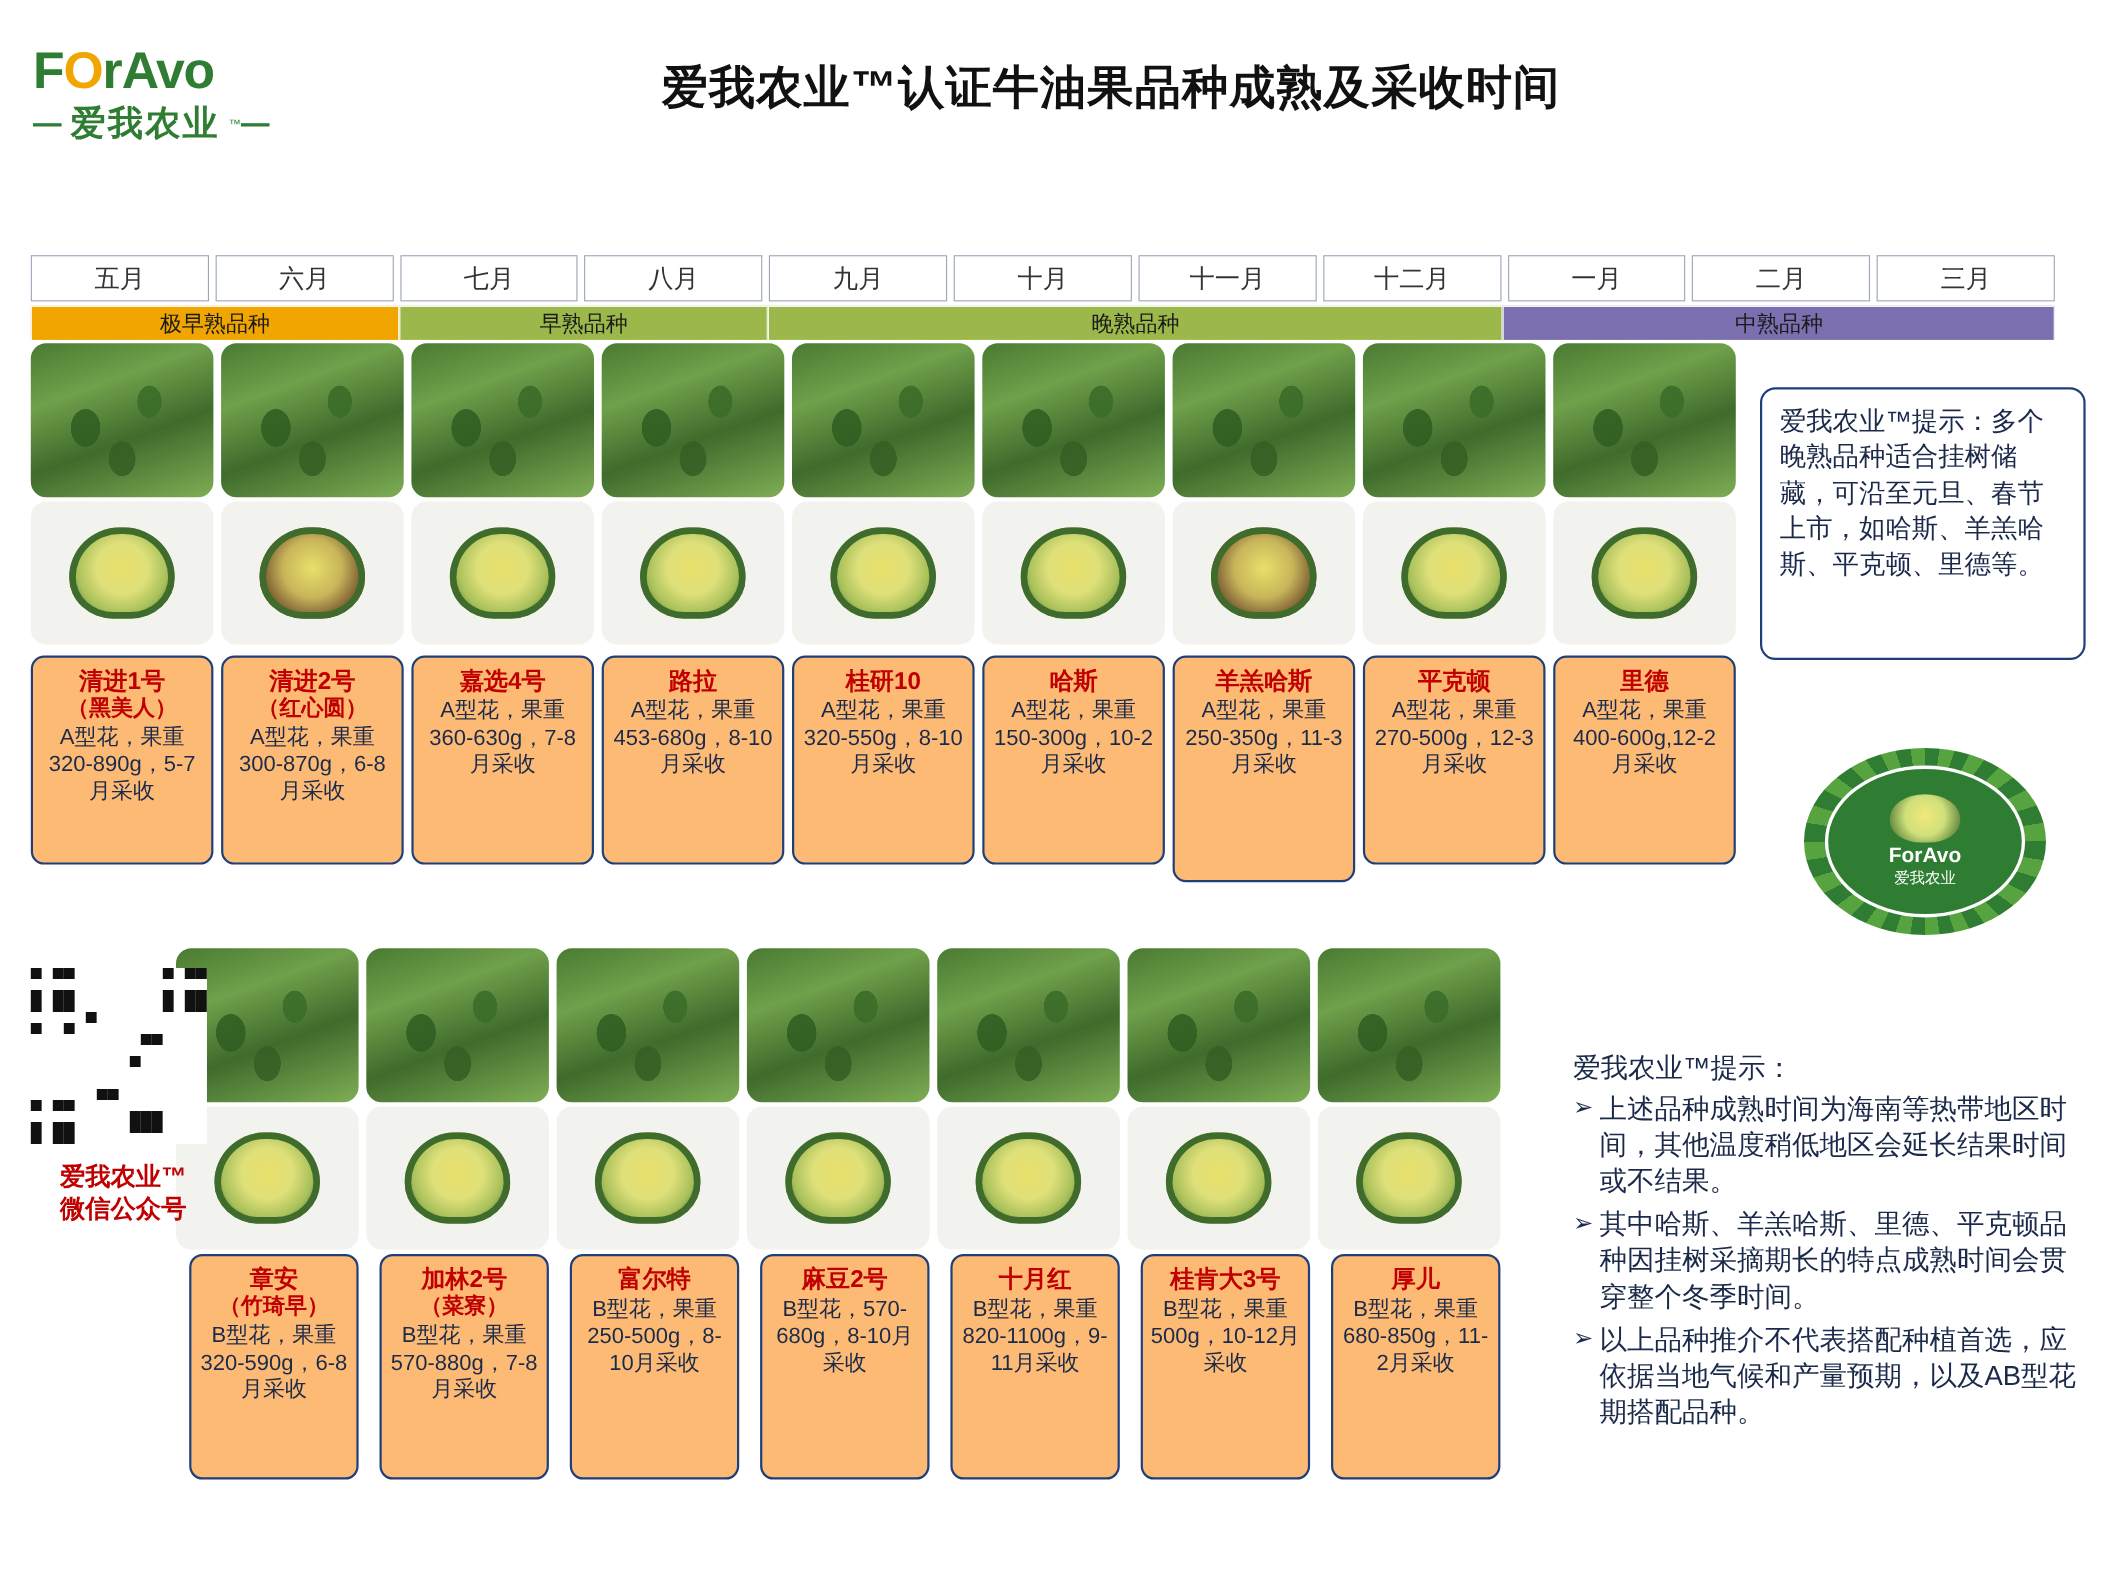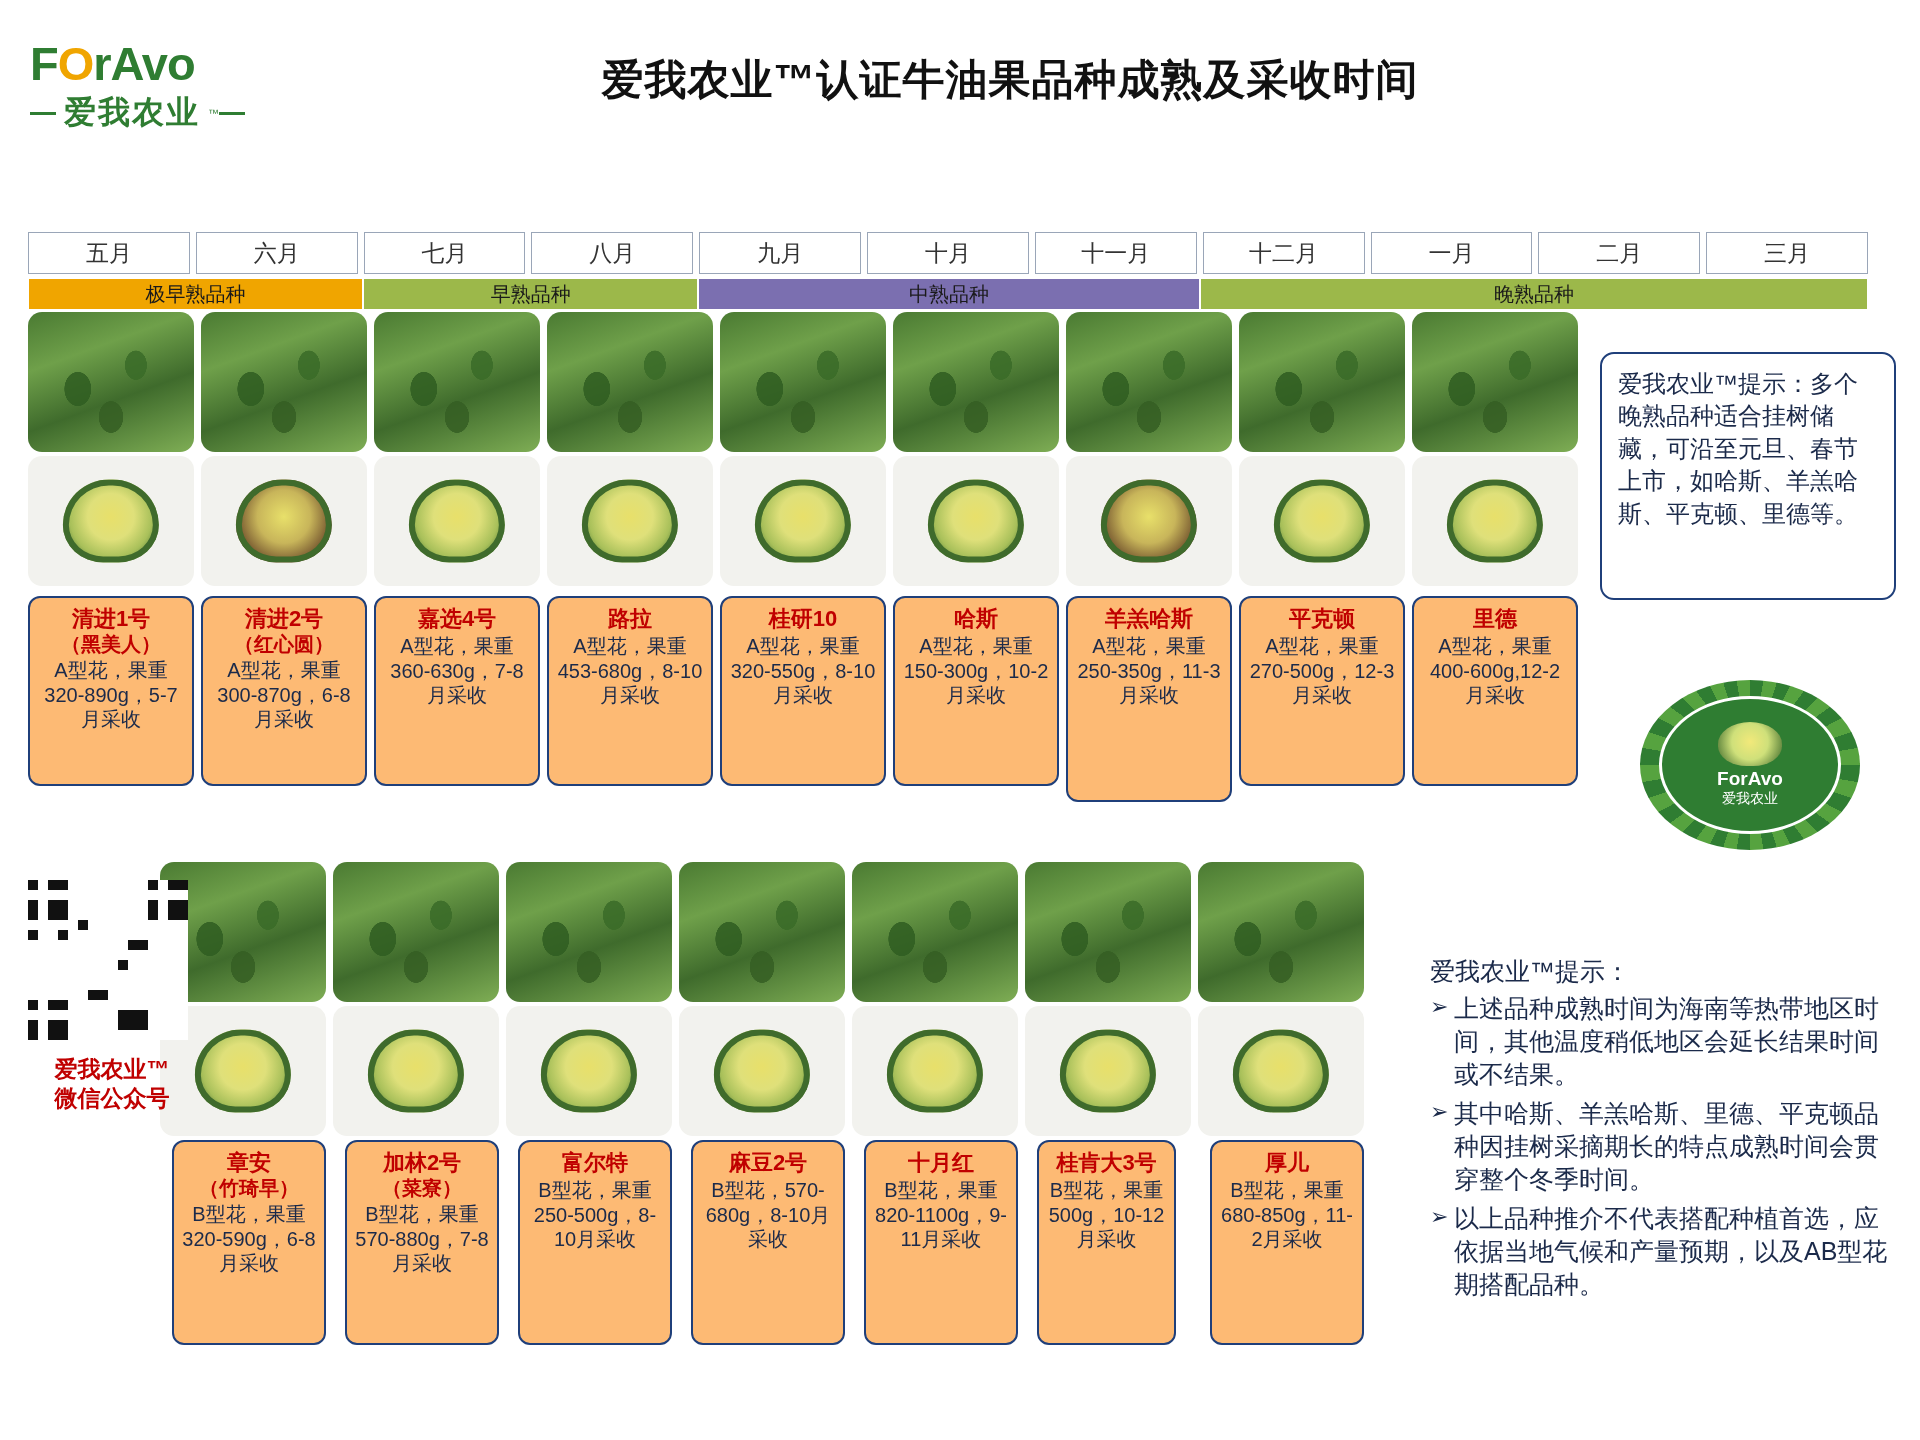--- a/index.html
+++ b/index.html
@@ -149,22 +149,22 @@
       <div class="month">十一月</div>
       <div class="month">十二月</div>
       <div class="month">一月</div>
       <div class="month">二月</div>
       <div class="month">三月</div>
     </div>
 
   <div class="seasons" id="seasons">
       <div class="season" style="flex: 2 0 0px; background: rgb(240, 165, 0);">极早熟品种</div>
       <div class="season" style="flex: 2 0 0px; background: rgb(156, 184, 74);">早熟品种</div>
+      <div class="season" style="flex: 4 0 0px; background: rgb(156, 184, 74);">晚熟品种</div>
       <div class="season" style="flex: 3 0 0px; background: rgb(123, 111, 176);">中熟品种</div>
-      <div class="season" style="flex: 4 0 0px; background: rgb(156, 184, 74);">晚熟品种</div>
     </div>
 
   <div class="tipbox" style="left:1600px;top:352px;width:296px;height:248px;">爱我农业™提示：多个晚熟品种适合挂树储藏，可沿至元旦、春节上市，如哈斯、羊羔哈斯、平克顿、里德等。</div>
 
   <div id="media-layer">
       <div class="photo tree" style="position: absolute; left: 28px; top: 312px; width: 166px; height: 140px;"></div>
       <div class="photo fruit" style="position: absolute; left: 28px; top: 456px; width: 166px; height: 130px;"></div>
       <div class="card" style="left: 28px; top: 596px; width: 166px; height: 190px;">
         <div class="cname">清进1号</div>
         <div class="calt">（黑美人）</div>
@@ -246,21 +246,21 @@
         <div class="cdesc">B型花，570-680g，8-10月采收</div>
       </div>
       <div class="photo tree" style="position: absolute; left: 852px; top: 862px; width: 166px; height: 140px;"></div>
       <div class="photo fruit" style="position: absolute; left: 852px; top: 1006px; width: 166px; height: 130px;"></div>
       <div class="card" style="left: 864px; top: 1140px; width: 154px; height: 205px;">
         <div class="cname">十月红</div>
         <div class="cdesc">B型花，果重820-1100g，9-11月采收</div>
       </div>
       <div class="photo tree" style="position: absolute; left: 1025px; top: 862px; width: 166px; height: 140px;"></div>
       <div class="photo fruit" style="position: absolute; left: 1025px; top: 1006px; width: 166px; height: 130px;"></div>
-      <div class="card" style="left: 1037px; top: 1140px; width: 139px; height: 205px;">
+      <div class="card" style="left: 1037px; top: 1140px; width: 154px; height: 205px;">
         <div class="cname">桂肯大3号</div>
         <div class="cdesc">B型花，果重500g，10-12月采收</div>
       </div>
       <div class="photo tree" style="position: absolute; left: 1198px; top: 862px; width: 166px; height: 140px;"></div>
       <div class="photo fruit" style="position: absolute; left: 1198px; top: 1006px; width: 166px; height: 130px;"></div>
       <div class="card" style="left: 1210px; top: 1140px; width: 154px; height: 205px;">
         <div class="cname">厚儿</div>
         <div class="cdesc">B型花，果重680-850g，11-2月采收</div>
       </div>
     </div>

